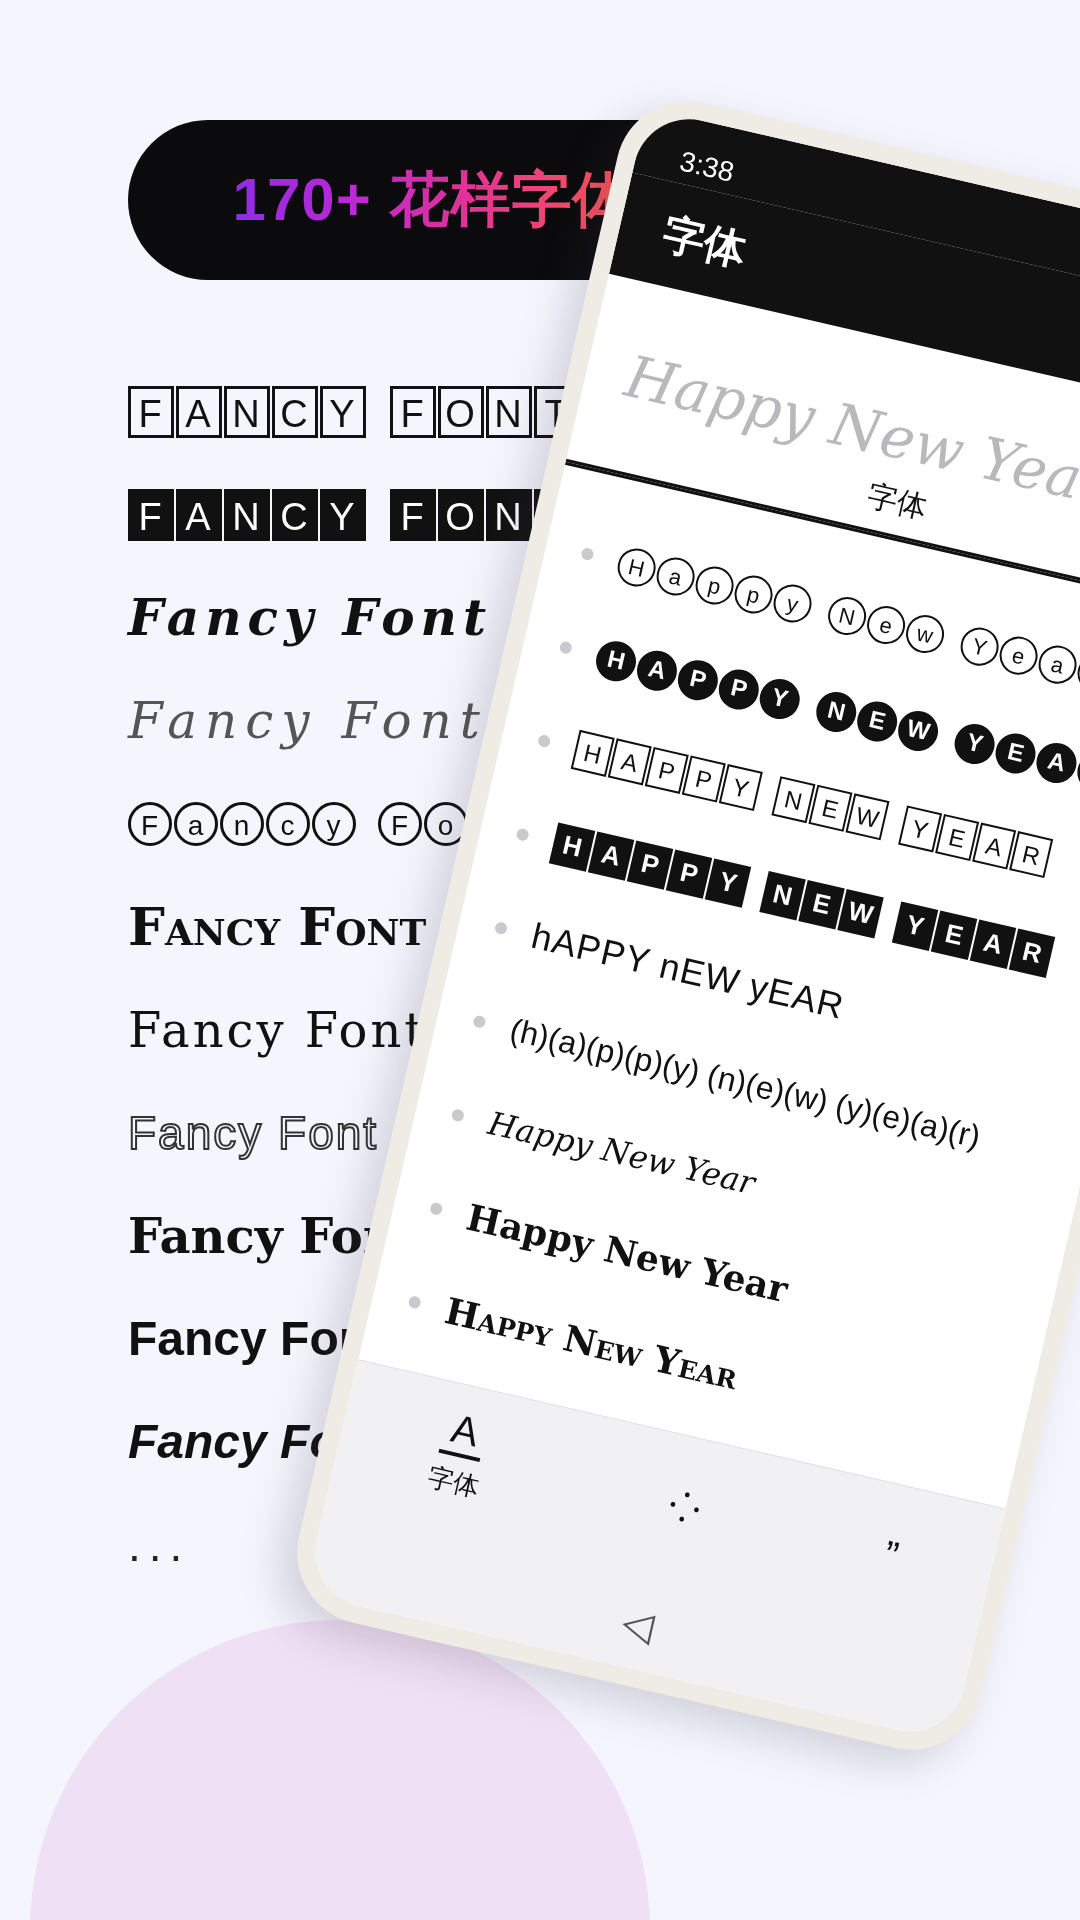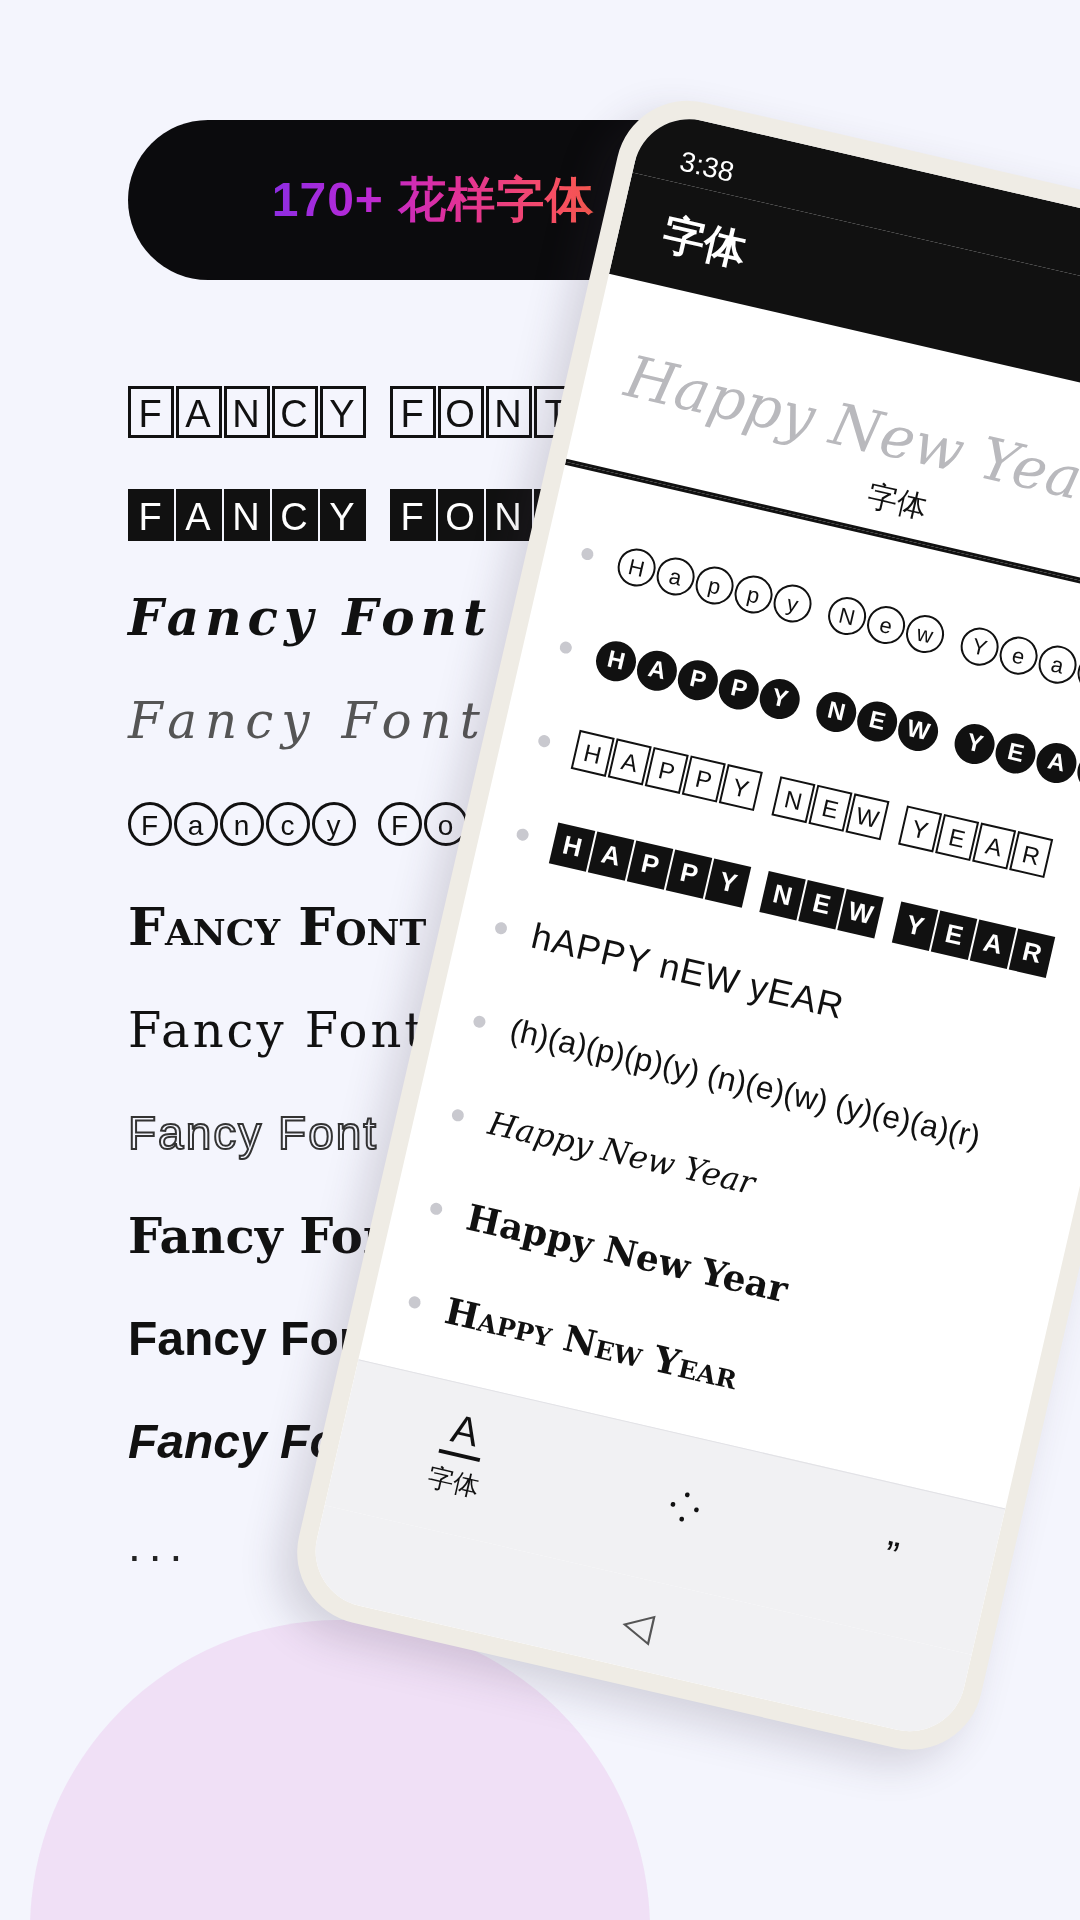--- a/index.html
+++ b/index.html
@@ -32,21 +32,21 @@
     position: absolute;
     left: 128px; top: 120px;
     width: 610px; height: 160px;
     background: #0b0b0d;
     border-radius: 80px;
     display: flex;
     align-items: center;
     justify-content: center;
   }
   .pill-text {
-    font-size: 48px;
+    font-size: 60px;
     font-weight: bold;
     letter-spacing: 1px;
     background: linear-gradient(90deg, #8e2de2 0%, #b829d6 28%, #e0309a 56%, #ff5a4e 100%);
     -webkit-background-clip: text;
     background-clip: text;
     color: transparent;
     -webkit-text-fill-color: transparent;
     white-space: nowrap;
   }
 

